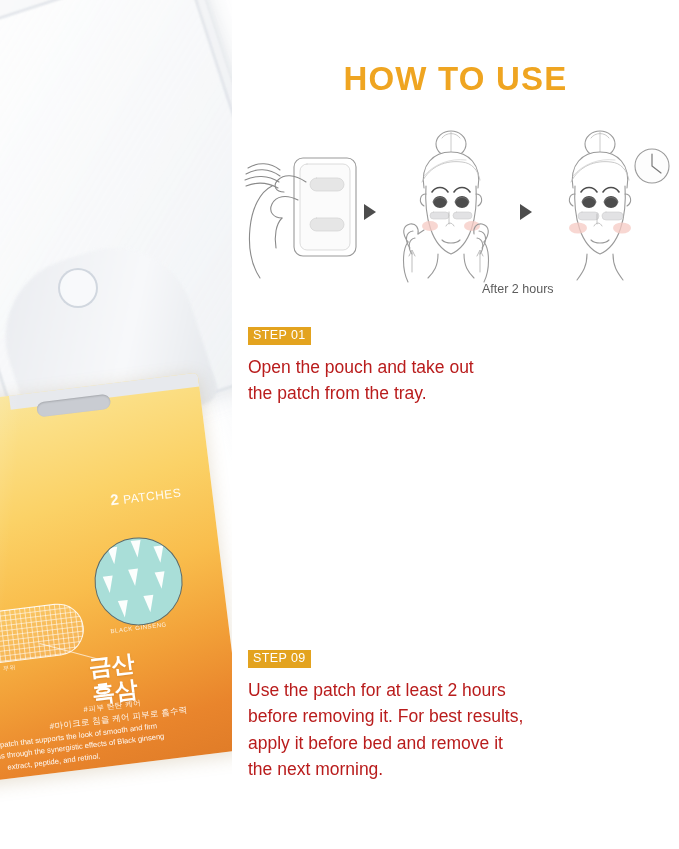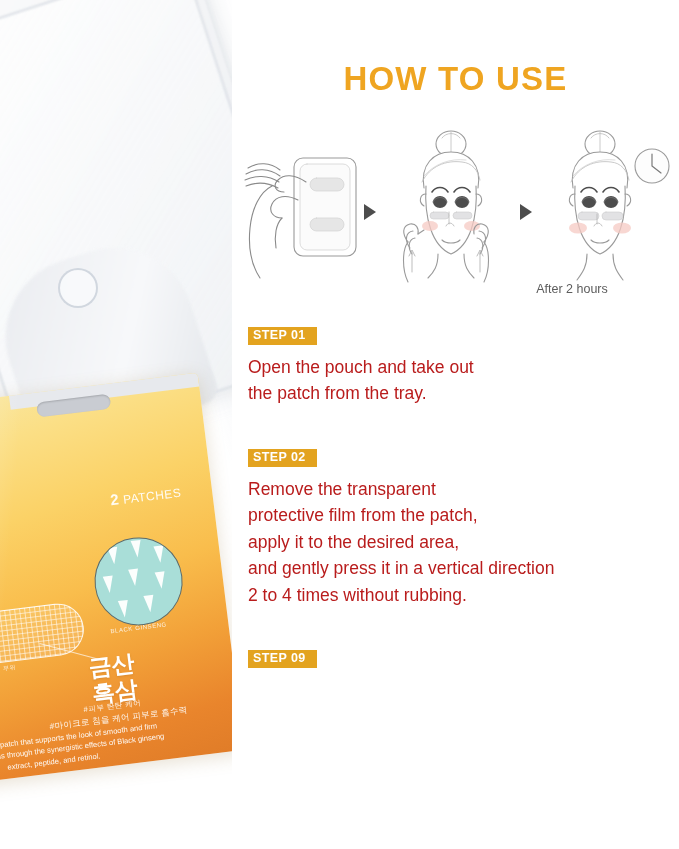--- a/index.html
+++ b/index.html
@@ -295,35 +295,34 @@
     width: 0; height: 0;
     border-top: 8px solid transparent;
     border-bottom: 8px solid transparent;
     border-left: 12px solid #4d4d4d;
   }
   #after-caption {
     position: absolute;
     left: 246px;
     top: 152px;
     width: 180px;
-    text-align: center;
     font-size: 12.5px;
     color: #5c5c5c;
   }
 
   
   .step-block { position: absolute; left: 16px; width: 420px; }
   .step-badge {
     display: inline-block;
     background: #e3a31f;
     color: #ffffff;
-    font-weight: bold;
+    font-weight: normal;
     font-size: 12.5px;
     letter-spacing: 0.4px;
-    padding: 2px 11px 2px 5px;
+    padding: 2px 5px 2px 5px;
     line-height: 1.08;
   }
   .step-body {
     margin-top: 9px;
     font-size: 17.5px;
     line-height: 1.52;
     color: #b91c1c;
     white-space: pre-line;
   }
 </style>
@@ -474,26 +473,22 @@
 
     <div id="after-caption">After 2 hours</div>
   </div>
 
   <div class="step-block" style="top:325px;">
     <span class="step-badge">STEP 01</span>
     <div class="step-body">Open the pouch and take out
 the patch from the tray.</div>
   </div>
 
-  <div class="step-block" style="top:447px;">
-    <span class="step-badge">STEP 02</span>
-    <div class="step-body">Remove the transparent
-protective film from the patch,
-apply it to the desired area,
-and gently press it in a vertical direction
-2 to 4 times without rubbing.</div>
-  </div>
 
   <div class="step-block" style="top:648px;">
     <span class="step-badge">STEP 09</span>
+    <div class="step-body">Use the patch for at least 2 hours
+before removing it. For best results,
+apply it before bed and remove it
+the next morning.</div>
   </div>
 
 </div>
 
 </body></html>

